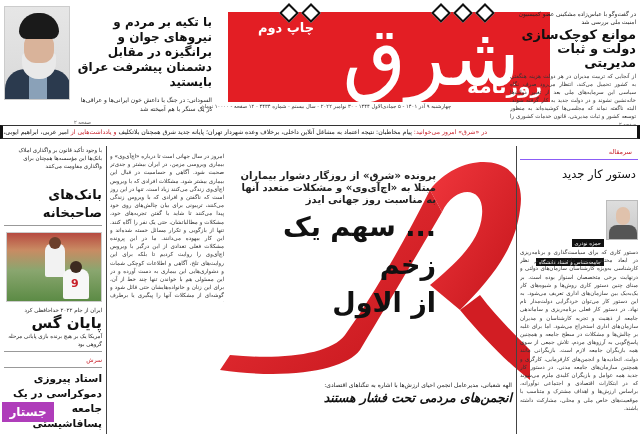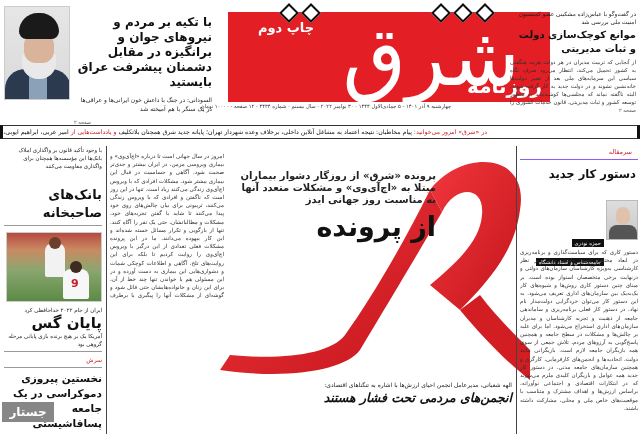--- a/index.html
+++ b/index.html
@@ -21,61 +21,61 @@
   .sub { font-size: 6px; line-height: 9px; color: #222; }
   .pageref { font-size: 5px; color: #555; text-align: left; margin-top: 6px; }
 
   .logo-box { left: 228px; top: 12px; width: 322px; height: 90px; background: #e31e24; }
   .logo-text { position: absolute; right: 30px; top: 0px; font-family: "DejaVu Serif", serif; font-weight: normal; font-size: 82px; line-height: 90px; color: #fff; letter-spacing: -4px; text-align: right; }
   .logo-name { position: absolute; left: 8px; bottom: 4px; font-size: 20px; font-weight: bold; color: #fff; font-family: "DejaVu Sans", sans-serif; }
   .logo-edition { position: absolute; left: 30px; top: 8px; font-size: 13px; font-weight: bold; color: #fff; }
   .dots { position: absolute; top: -6px; width: 14px; height: 14px; background: #fff; border: 2px solid #111; transform: rotate(45deg); }
 
   .right-story { left: 510px; top: 10px; width: 126px; text-align: right; }
-  .right-story .headline-lg { font-size: 10px; line-height: 14px; margin: 2px 0; }
+  .right-story .headline-lg { font-size: 13px; line-height: 14px; margin: 2px 0; }
   .body-text { font-size: 5.5px; line-height: 8px; color: #333; }
 
   .dateline { left: 180px; top: 103px; width: 292px; font-size: 5.2px; color: #333; text-align: center; white-space: nowrap; }
 
   
   .teaser { left: 0; top: 125px; width: 640px; height: 14px; border: 1px solid #333; border-left: 3px solid #111; border-right: 3px solid #111; font-size: 6.2px; line-height: 12px; padding-right: 150px; white-space: nowrap; overflow: hidden; }
   .teaser .red { color: #c8202a; }
 
   
   .col-left { left: 4px; top: 146px; width: 98px; text-align: right; }
   .col-left .kicker { font-size: 5.5px; line-height: 8px; }
   .col-left .hl { font-size: 13px; font-weight: bold; line-height: 18px; }
   .rule { border-top: 1px solid #999; margin: 3px 0; }
   .photo-sport { width: 96px; height: 70px; margin-top: 6px; background: linear-gradient(180deg,#b64a40 0%, #c98b63 25%, #8aa66f 55%, #5c8b45 100%); position: relative; overflow: hidden; border: 1px solid #ccc; }
   .player1 { position: absolute; left: 38px; top: 10px; width: 20px; height: 34px; background: #f2f2f2; border-radius: 8px 8px 2px 2px; }
   .head1 { position: absolute; left: 42px; top: 4px; width: 12px; height: 12px; background: #6b3f2c; border-radius: 50%; }
   .player2 { position: absolute; left: 56px; top: 36px; width: 26px; height: 30px; background: #f7f7f7; border-radius: 8px 8px 2px 2px; }
   .head2 { position: absolute; left: 63px; top: 28px; width: 12px; height: 12px; background: #3d2a20; border-radius: 50%; }
   .num9 { position: absolute; left: 64px; top: 44px; font-size: 11px; font-weight: bold; color: #c8202a; }
   .section-label { font-size: 6px; color: #c8202a; }
-  .watermark { position: absolute; left: 2px; top: 402px; width: 52px; height: 20px; background: #737373; color: #fff; font-weight: bold; font-size: 12px; text-align: center; line-height: 20px; opacity: 0.85; }
+  .watermark { position: absolute; left: 2px; top: 402px; width: 52px; height: 20px; background: #a21caf; color: #fff; font-weight: bold; font-size: 12px; text-align: center; line-height: 20px; opacity: 0.85; }
 
   .vline { width: 1px; background: #444; }
 
   
   .col-text { left: 110px; top: 152px; width: 114px; text-align: justify; font-size: 5.6px; line-height: 8.2px; color: #333; }
 
   
   .main-kicker { left: 236px; top: 170px; width: 200px; font-size: 10px; font-weight: bold; line-height: 12px; text-align: right; color: #222; }
   .main-hl { left: 236px; top: 208px; width: 200px; font-size: 27px; font-weight: bold; line-height: 38px; text-align: right; color: #111; }
   .ribbon { left: 130px; top: 150px; width: 400px; height: 240px; }
 
   .bottom-story { left: 290px; top: 380px; width: 222px; text-align: right; }
   .bottom-story .kicker { font-size: 6px; }
   .bottom-story .hl { font-size: 12.5px; font-weight: bold; line-height: 18px; font-style: italic; }
 
   
   .col-right { left: 520px; top: 146px; width: 118px; text-align: right; }
   .col-right .section-label { font-size: 6.5px; padding: 2px 6px 3px 0; border-bottom: 1px solid #8b5cf6; }
-  .col-right .hl { font-size: 11.5px; font-weight: bold; line-height: 16px; margin-top: 6px; padding-right: 2px; }
+  .col-right .hl { font-size: 11.5px; font-weight: normal; line-height: 16px; margin-top: 6px; padding-right: 2px; }
   .author-photo { position: absolute; left: 86px; top: 54px; width: 32px; height: 40px; background: linear-gradient(180deg,#ddd,#c9c9c9); border: 1px solid #bbb; overflow: hidden; }
   .author-face { position: absolute; left: 9px; top: 6px; width: 14px; height: 18px; background: #e0c2ac; border-radius: 7px; }
   .author-body { position: absolute; left: 2px; top: 24px; width: 28px; height: 18px; background: #555; border-radius: 8px 8px 0 0; }
   .author-tags { position: absolute; left: 2px; top: 84px; text-align: right; }
   .author-tag { display: inline-block; background: #111; color: #fff; font-size: 5.2px; padding: 1px 3px; margin-top: 1px; }
   .col-right .body-text { position: absolute; top: 100px; left: 0; width: 118px; text-align: justify; font-size: 5.5px; line-height: 8.2px; color: #333; }
 </style>
 </head>
 <body>
 
@@ -135,21 +135,21 @@
   </div>
   <div style="margin-top:4px;">
     <div class="kicker">ایران از جام ۲۰۲۲ خداحافظی کرد</div>
     <div class="hl" style="font-size:15px;">پایان گس</div>
     <div class="kicker">آمریکا یک بر هیچ برنده بازی پایانی مرحله گروهی بود</div>
   </div>
   <div class="rule"></div>
   <div class="section-label" style="margin:4px 0;">سرش</div>
   <div class="rule"></div>
   <div>
-    <div class="hl" style="font-size:10.5px; line-height:15px;">نخستین پیروزی دموکراسی در یک جامعه پسافاشیستی</div>
+    <div class="hl" style="font-size:10.5px; line-height:15px;">استاد پیروزی دموکراسی در یک جامعه پسافاشیستی</div>
     <div class="kicker" style="margin-top:2px;">به مناسبت نخستین سال ماجرای «اشپیگل» در آلمان غربی</div>
   </div>
 </div>
 <div class="watermark">جستار</div>
 
 <div class="abs vline" style="left:106px; top:146px; height:288px;"></div>
 
 <div class="abs col-text" style="height:150px; overflow:hidden;">امروز در سال جهانی است تا درباره «اچ‌آی‌وی» و بیماری ویروسی مزمن، در ایران بیشتر و جدی‌تر صحبت شود. آگاهی و حساسیت در قبال این بیماری بیشتر شود. مشکلات افرادی که با ویروس اچ‌آی‌وی زندگی می‌کنند زیاد است. تنها در این روز است که ناگفتن و افرادی که با ویروس زندگی می‌کنند، تریبونی برای بیان چالش‌های روی خود پیدا می‌کنند تا شاید با گفتن تجربه‌های خود، مشکلات و مطالباتشان، حتی یک نفر را آگاه کنند. تنها از بازگویی و تکرار مسائل خسته شده‌اند و این کار بیهوده می‌دانند. ما در این پرونده مشکلات فعلی تعدادی از این درگیر با ویروس اچ‌آی‌وی را روایت کردیم تا بلکه برای این روایت‌های تلخ، آگاهی و اطلاعات کوچکی شمات و دشواری‌هایی این بیماری به دست آورده و در این مسئولی هم با خواندن تنها چند خط از آن، برای این زنان و خانواده‌هایشان حتی قائل شود و گوشه‌ای از مشکلات آنها را پیگیری یا برطرف کند.</div>
 
 <svg class="abs ribbon" viewBox="0 0 400 240">
@@ -162,21 +162,22 @@
 
   <path d="M300 40 C 330 0, 400 0, 390 60 C 385 100, 360 130, 330 160 L 300 135 C 330 110, 350 90, 352 65 C 355 35, 325 35, 312 62 Z" fill="url(#rg)"></path>
 
   <path d="M312 62 C 290 100, 260 150, 230 200 C 215 220, 160 230, 90 220 L 100 205 C 150 210, 200 205, 215 185 C 240 150, 270 100, 300 40 Z" fill="url(#rg)"></path>
 
   <path d="M330 160 C 355 190, 380 215, 400 230 L 400 200 C 385 185, 365 165, 350 145 Z" fill="#d21d23"></path>
 </svg>
 
 <div class="abs main-kicker">پرونده «شرق» از روزگار دشوار بیماران مبتلا به «اچ‌آی‌وی» و مشکلات متعدد آنها به مناسبت روز جهانی ایدز</div>
 <div class="abs main-hl">
-  <div>از پرونده</div>
+  <div>... سهم یک زخم</div>
+  <div>از الاول</div>
 </div>
 
 <div class="abs bottom-story">
   <div class="kicker">الهه شعبانی، مدیرعامل انجمن احیای ارزش‌ها با اشاره به تنگناهای اقتصادی:</div>
   <div class="hl">انجمن‌های مردمی تحت فشار هستند</div>
 </div>
 
 <div class="abs vline" style="left:516px; top:146px; height:288px;"></div>
 
 <div class="abs col-right" style="height:288px;">

